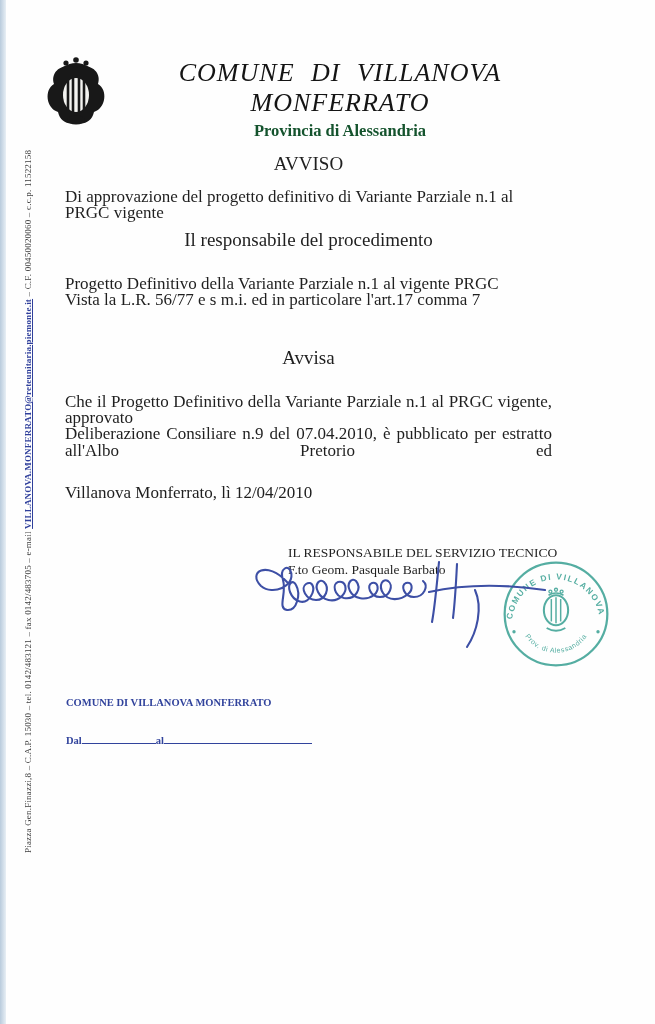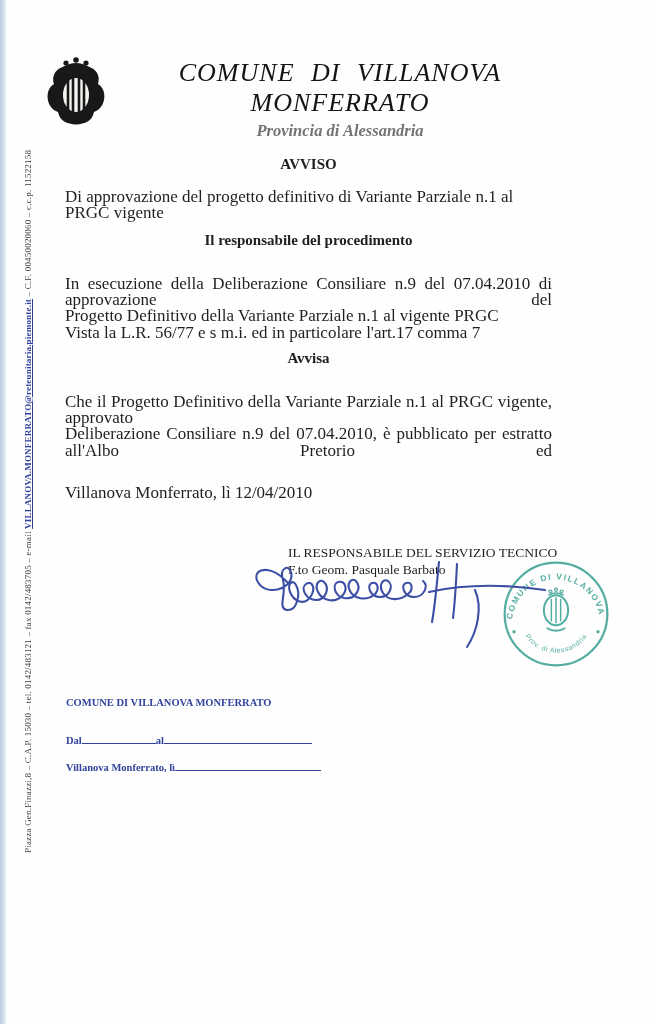--- a/index.html
+++ b/index.html
@@ -10,31 +10,31 @@
   .scan-edge{
     position:absolute;left:0;top:0;width:6px;height:1024px;
     background:linear-gradient(to right,#b9cbdc,#e8eff5);
   }
   
   .coat{position:absolute;left:44px;top:56px;}
   .title-wrap{position:absolute;left:100px;top:58px;width:480px;text-align:center;}
   .doc-title{
     font-style:italic;font-size:26px;letter-spacing:1px;word-spacing:9px;color:#141414;
   }
-  .doc-subtitle{font-style:italic;font-weight:bold;font-size:16.5px;margin-top:3px;color:#737373;}
+  .doc-subtitle{font-weight:bold;font-size:16.5px;margin-top:3px;color:#14532d;}
   
   .vtext{
     position:absolute;left:23px;top:853px;width:712px;white-space:nowrap;
     transform:rotate(-90deg);transform-origin:0 0;
     font-size:9px;letter-spacing:.2px;color:#3e3e3e;
   }
   .vtext .email{font-weight:bold;color:#2f3f9b;text-decoration:underline;}
   
   .col{position:absolute;left:65px;width:487px;font-size:17px;line-height:16.2px;}
-  .heading{text-align:center;font-weight:bold;font-size:15px;}
+  .heading{text-align:center;font-weight:normal;font-size:19px;}
   .just{text-align:justify;text-align-last:justify;}
   
   .sig-block{
     position:absolute;left:288px;top:544px;width:285px;text-align:left;
     font-size:13.5px;line-height:17px;z-index:1;
   }
   .stamp-svg{position:absolute;left:500px;top:558px;z-index:2;}
   .sig-svg{position:absolute;left:243px;top:550px;z-index:3;}
   
   .footer{
@@ -81,21 +81,20 @@
 
   <div class="vtext"><span>Piazza Gen.Finazzi,8 – C.A.P. 15030 – tel. 0142/483121 – fax 0142/483705 – e-mail </span><span class="email">VILLANOVA.MONFERRATO@reteunitaria.piemonte.it</span><span> – C.F. 00450020060 – c.c.p. 11522158</span></div>
 
   <div class="col heading" style="top:156px;">AVVISO</div>
 
   <div class="col" style="top:189px;">Di approvazione del progetto definitivo di Variante Parziale n.1 al PRGC vigente</div>
 
   <div class="col heading" style="top:232px;">Il responsabile del procedimento</div>
 
   <div class="col" style="top:276px;">
-    <div class="just">In esecuzione della Deliberazione Consiliare n.9 del 07.04.2010 di approvazione del</div>
     <div>Progetto Definitivo della Variante Parziale n.1 al vigente PRGC</div>
     <div>Vista la L.R. 56/77 e s m.i. ed in particolare l'art.17 comma 7</div>
   </div>
 
   <div class="col heading" style="top:350px;">Avvisa</div>
 
   <div class="col" style="top:394px;">
     <div class="just">Che il Progetto Definitivo della Variante Parziale n.1 al PRGC vigente, approvato</div>
     <div class="just">Deliberazione Consiliare n.9 del 07.04.2010,  è pubblicato per estratto all'Albo Pretorio ed</div>
   </div>
@@ -144,17 +143,14 @@
       <path d="M186,42 C226,33 268,35 302,40"></path>
       <path d="M232,40 C240,58 234,82 224,97"></path>
     </g>
   </svg>
 
   <div class="footer">
     <div class="row">COMUNE DI VILLANOVA MONFERRATO</div>
     <div class="row row-dal">
       <span>Dal</span><span class="fl fl-dal"></span><span>al</span><span class="fl fl-al"></span>
     </div>
-    <div class="row row-place">
-      <span>Villanova Monferrato, lì</span><span class="fl fl-place"></span>
-    </div>
   </div>
 </div>
 
 </body></html>

